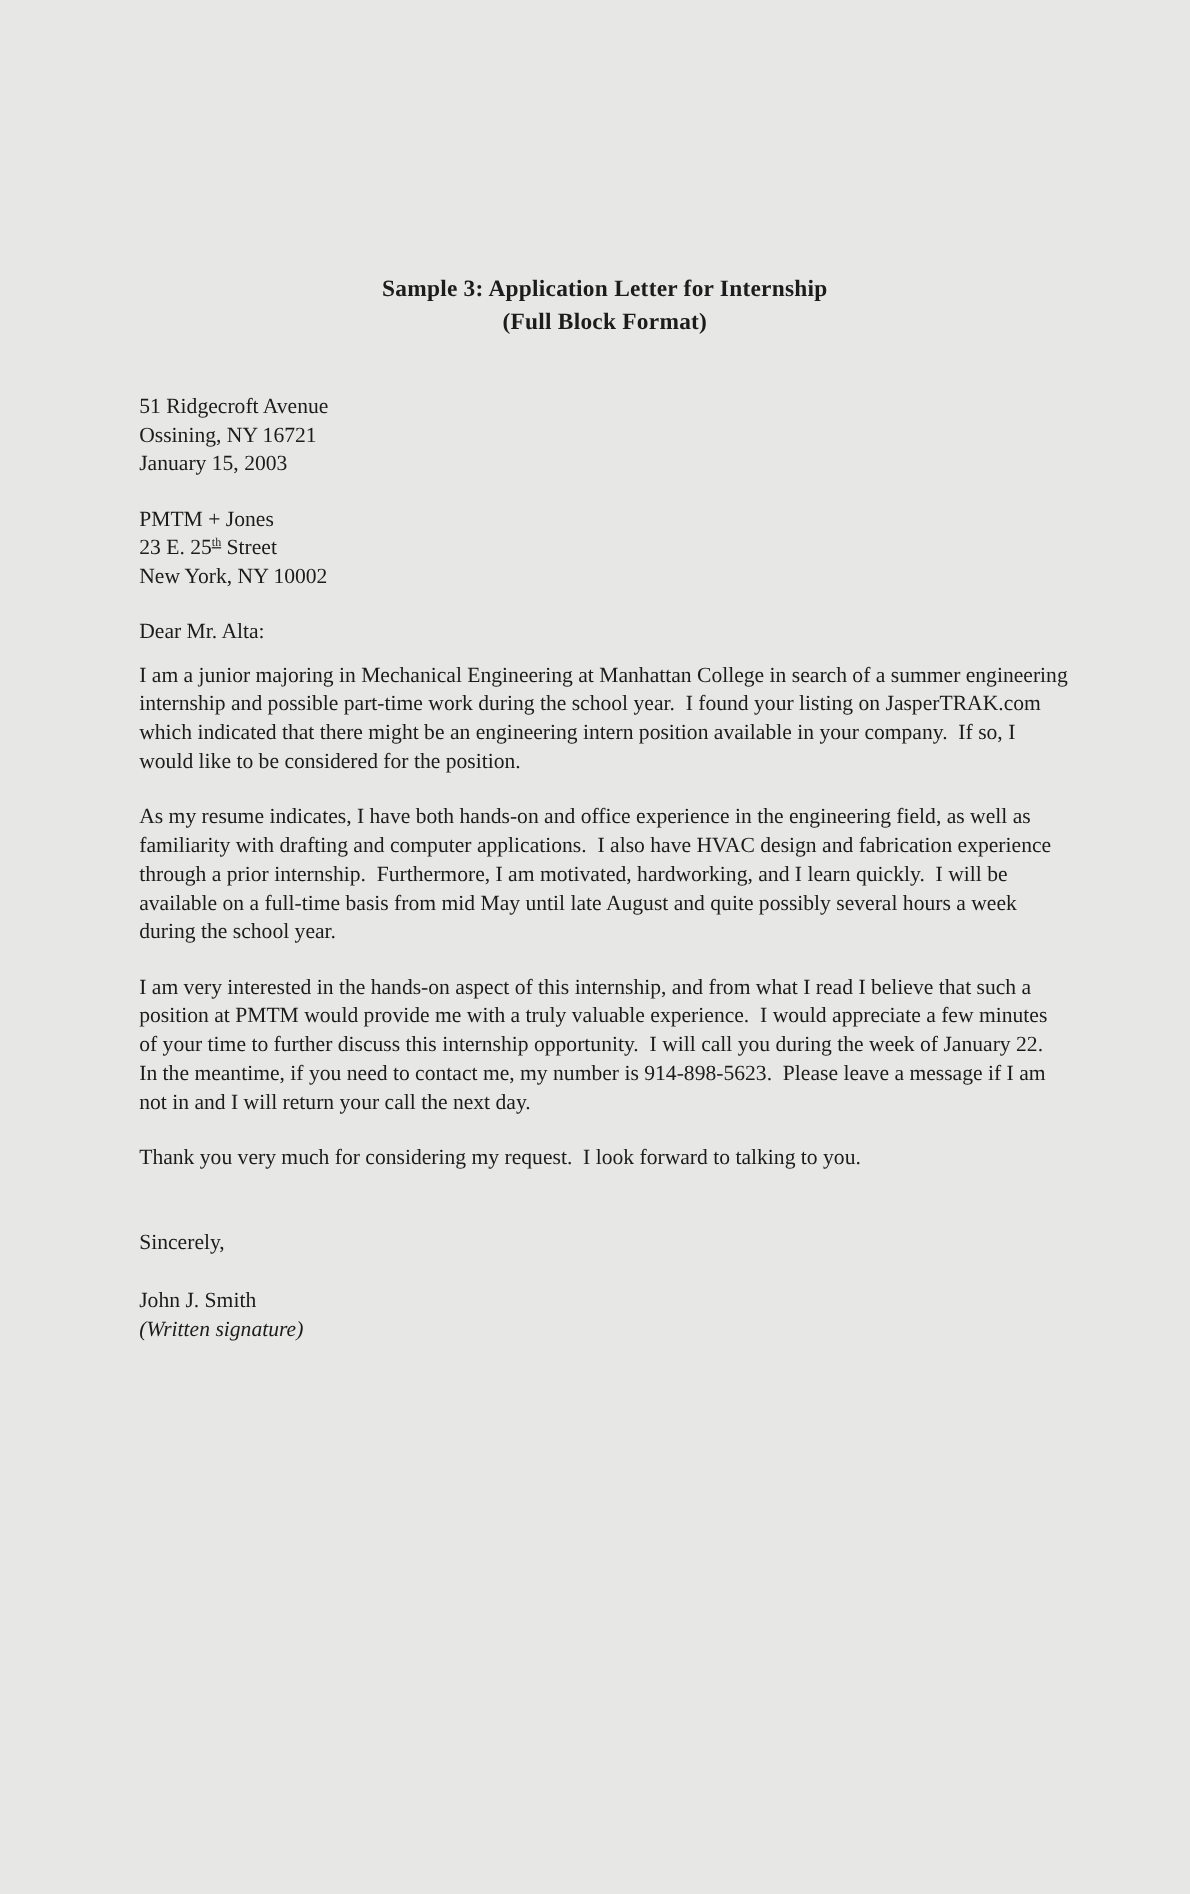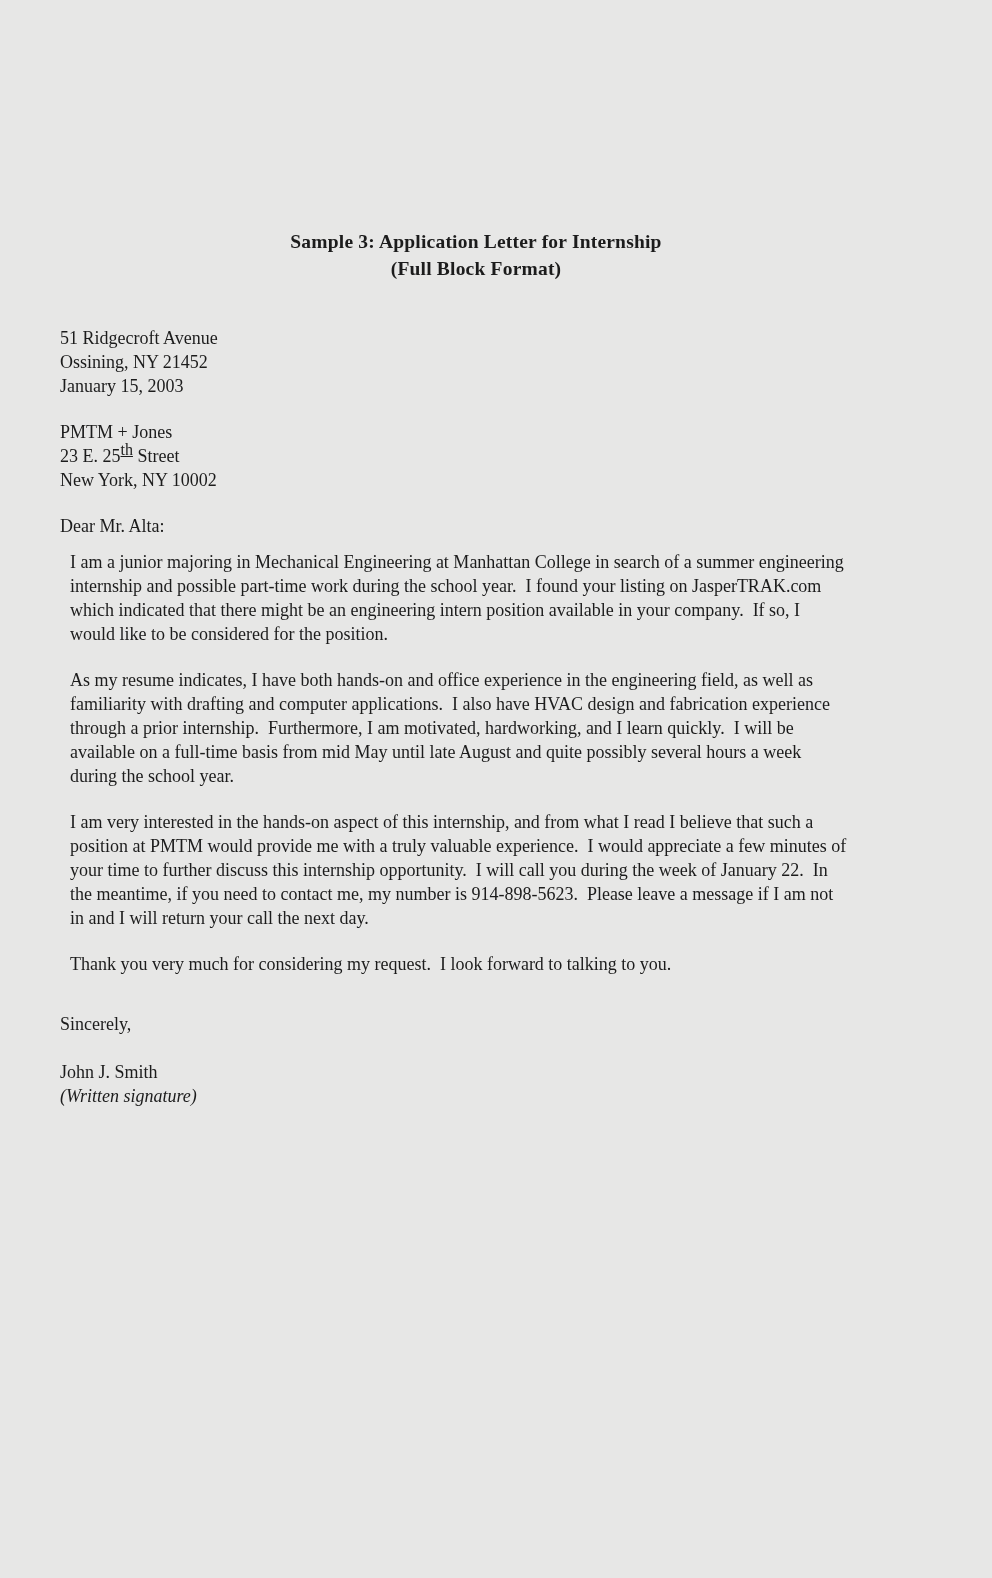--- a/index.html
+++ b/index.html
@@ -11,72 +11,72 @@
     height: 1578px;
     background: #e7e7e6;
     font-family: "Liberation Serif", "DejaVu Serif", serif;
     color: #1c1c1c;
     -webkit-font-smoothing: antialiased;
   }
   .page {
     box-sizing: border-box;
     width: 992px;
     height: 1578px;
-    padding: 228px 100px 0 60px;
+    padding: 228px 100px 0 116px;
     background: #e7e7e6;
     overflow: hidden;
   }
   .title-block {
     text-align: center;
     font-weight: bold;
     font-size: 19.5px;
     line-height: 27px;
     margin-bottom: 44px;
     letter-spacing: 0.2px;
   }
   .line {
     font-size: 18px;
     line-height: 24px;
     white-space: pre-wrap;
   }
   .para {
     font-size: 18px;
     line-height: 24px;
     white-space: pre-wrap;
-    margin: 0 0 22px 10px;
+    margin: 0 0 22px 0;
     max-width: 778px;
   }
   .sender-block { margin-bottom: 22px; }
   .recipient-block { margin-bottom: 22px; }
   .salutation { margin-bottom: 12px; }
-  .closing-gap { margin-top: 36px; }
+  .closing-gap { margin-top: 47px; }
   .sig-note {
     font-style: italic;
   }
   sup.ordinal {
-    font-size: 16px;
+    font-size: 10px;
     line-height: 0;
     vertical-align: super;
     text-decoration: underline;
   }
   .mb24 { margin-bottom: 24px; }
 </style>
 </head>
 <body>
 
 <div class="page">
 
   <div class="title-block">
     <div>Sample 3: Application Letter for Internship</div>
     <div>(Full Block Format)</div>
   </div>
 
   <div class="sender-block">
     <div class="line">51 Ridgecroft Avenue</div>
-    <div class="line">Ossining, NY 21452</div>
+    <div class="line">Ossining, NY 16721</div>
     <div class="line">January 15, 2003</div>
   </div>
 
   <div class="recipient-block">
     <div class="line">PMTM + Jones</div>
     <div class="line"><span>23 E. 25</span><sup class="ordinal">th</sup><span> Street</span></div>
     <div class="line">New York, NY 10002</div>
   </div>
 
   <div class="line salutation">Dear Mr. Alta:</div>

